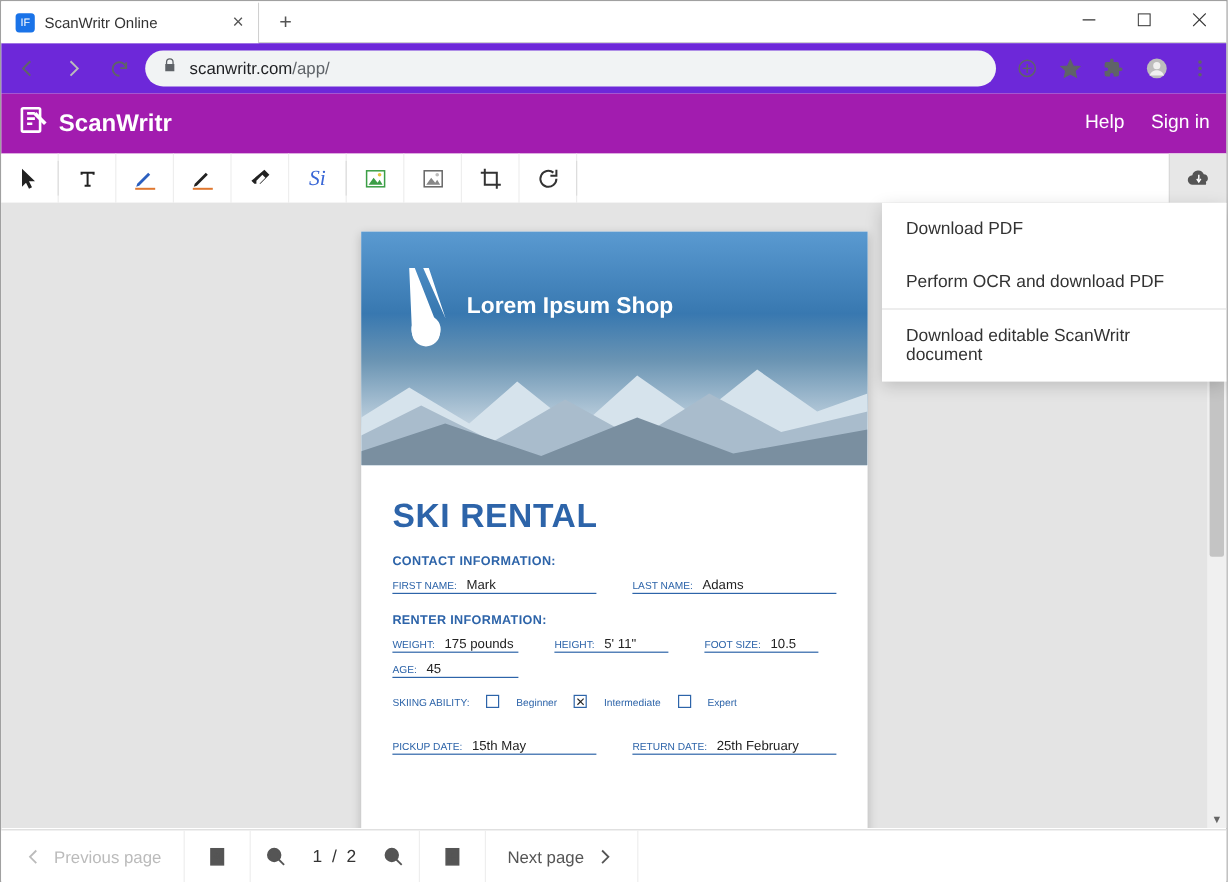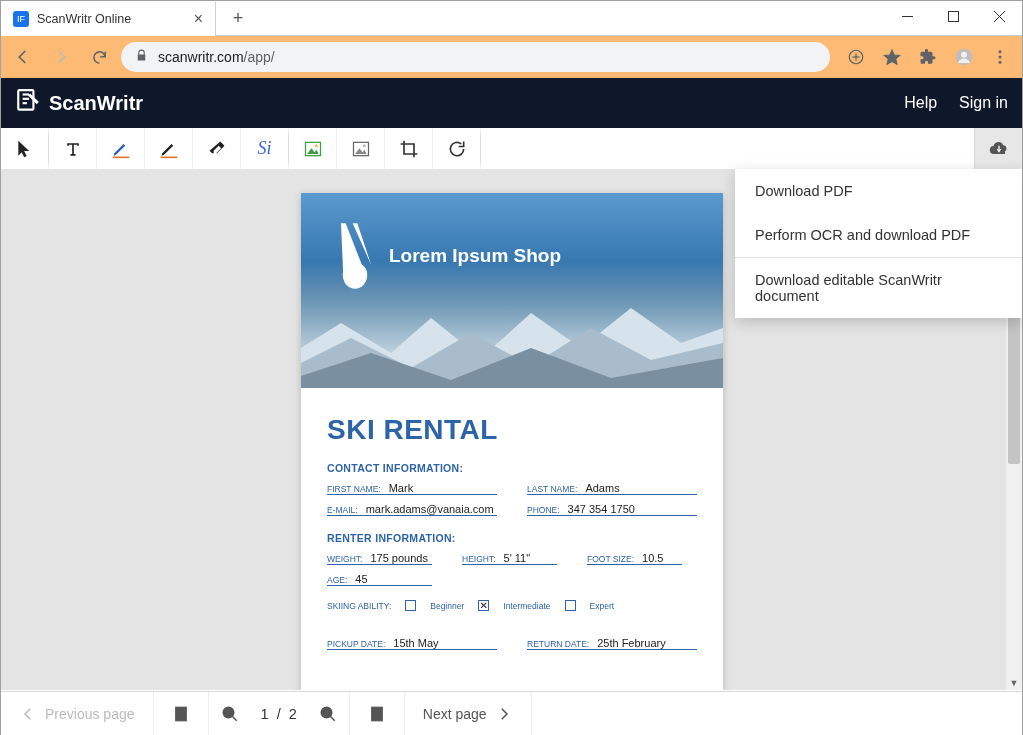--- a/index.html
+++ b/index.html
@@ -10,32 +10,32 @@
 .tab { display: flex; align-items: center; height: 34px; padding: 0 12px; background: #fff; border-right: 1px solid #d0d0d0; border-top-left-radius: 8px 0; min-width: 215px; gap: 8px; position: relative; top: 1px;}
 .favicon { width: 16px; height: 16px; background: #1a73e8; border-radius: 3px; display: flex; align-items: center; justify-content: center; color: #fff; font-size: 9px; font-weight: normal; }
 .tab-title { font-size: 12.5px; color: #333; flex: 1; }
 .tab-close { font-size: 16px; color: #555; cursor: pointer; }
 .newtab { width: 28px; height: 28px; display: flex; align-items: center; justify-content: center; font-size: 18px; color: #555; margin-left: 8px; margin-top: 3px; }
 .wincontrols { margin-left: auto; display: flex; }
 .wincontrols div { width: 46px; height: 30px; display: flex; align-items: center; justify-content: center; color: #333; }
 .wincontrols svg { width: 11px; height: 11px; }
 
 
-.addrrow { height: 42px; display: flex; align-items: center; padding: 0 6px; gap: 6px; background: #fdba74; }
+.addrrow { height: 42px; display: flex; align-items: center; padding: 0 6px; gap: 6px; background: #6d28d9; }
 .navbtn { width: 32px; height: 32px; display: flex; align-items: center; justify-content: center; color: #5f6368; border-radius: 50%; }
 .navbtn.disabled { color: #bbb; }
 .addrbar { flex: 1; height: 30px; background: #f1f3f4; border-radius: 15px; display: flex; align-items: center; padding: 0 14px; gap: 10px; }
 .lock-icon { color: #5f6368; }
 .url { font-size: 14px; color: #5f6368; }
 .url .host { color: #202124; }
 .browser-icons { display: flex; gap: 4px; margin-left: 4px; }
 .browser-icons .navbtn svg { width: 18px; height: 18px; fill: #5f6368; }
 
 
-.appheader { height: 50px; background: #0f172a; display: flex; align-items: center; padding: 0 14px; color: #fff; }
+.appheader { height: 50px; background: #a21caf; display: flex; align-items: center; padding: 0 14px; color: #fff; }
 .logo { display: flex; align-items: center; gap: 8px; }
 .logo-mark svg { width: 26px; height: 26px; }
 .logo-text { font-size: 20px; font-weight: 700; }
 .headerlinks { margin-left: auto; display: flex; gap: 22px; font-size: 16px; }
 .headerlinks span { cursor: pointer; }
 
 
 .toolbar { height: 42px; background: #fff; border-bottom: 1px solid #d9d9d9; display: flex; align-items: stretch; }
 .tbtn { width: 48px; display: flex; align-items: center; justify-content: center; border-right: 1px solid #eee; color: #333; position: relative;}
 .tbtn svg { width: 20px; height: 20px; }
@@ -274,30 +274,20 @@
       <div class="doc-row">
         <div class="doc-field" style="width:170px">
             <span class="doc-label">FIRST NAME:</span>
             <span class="doc-val">Mark</span>
           </div>
         <div class="doc-field" style="width:170px">
             <span class="doc-label">LAST NAME:</span>
             <span class="doc-val">Adams</span>
           </div>
       </div>
-      <div class="doc-row">
-        <div class="doc-field" style="width:170px">
-            <span class="doc-label">E-MAIL:</span>
-            <span class="doc-val">mark.adams@vanaia.com</span>
-          </div>
-        <div class="doc-field" style="width:170px">
-            <span class="doc-label">PHONE:</span>
-            <span class="doc-val">347 354 1750</span>
-          </div>
-      </div>
 
       <div class="doc-section">RENTER  INFORMATION:</div>
       <div class="doc-row">
         <div class="doc-field" style="width:105px">
             <span class="doc-label">WEIGHT:</span>
             <span class="doc-val">175 pounds</span>
           </div>
         <div class="doc-field" style="width:95px">
             <span class="doc-label">HEIGHT:</span>
             <span class="doc-val">5' 11"</span>

